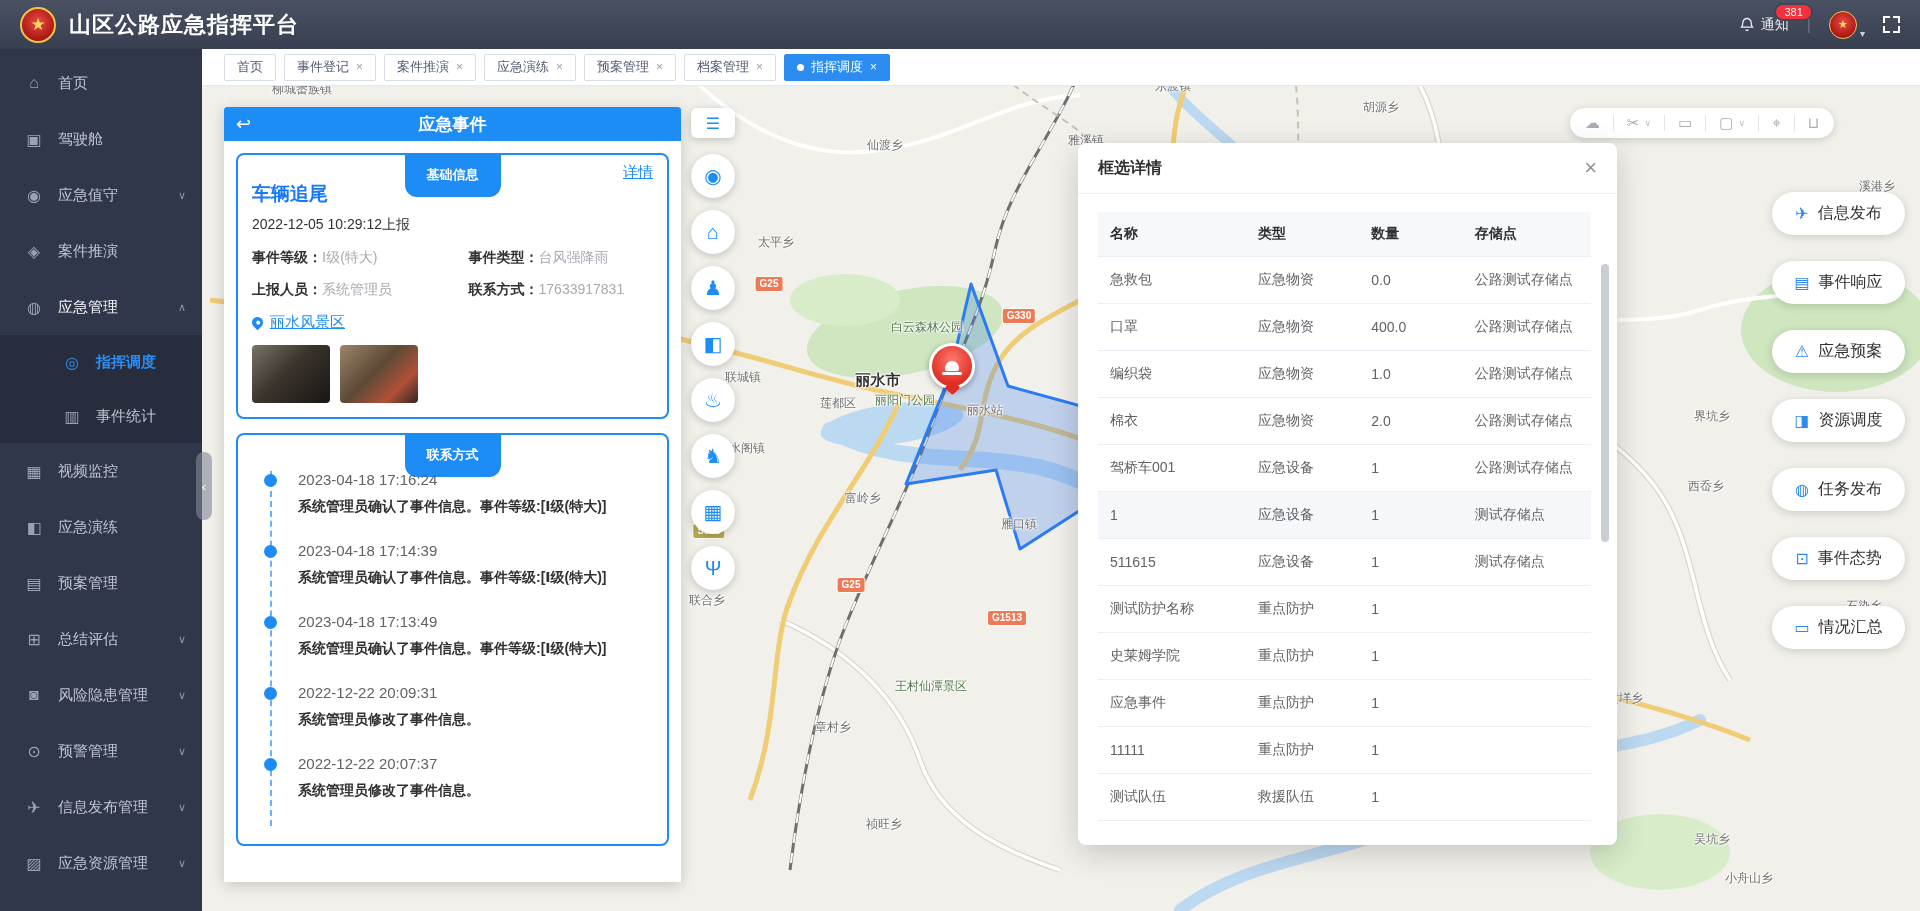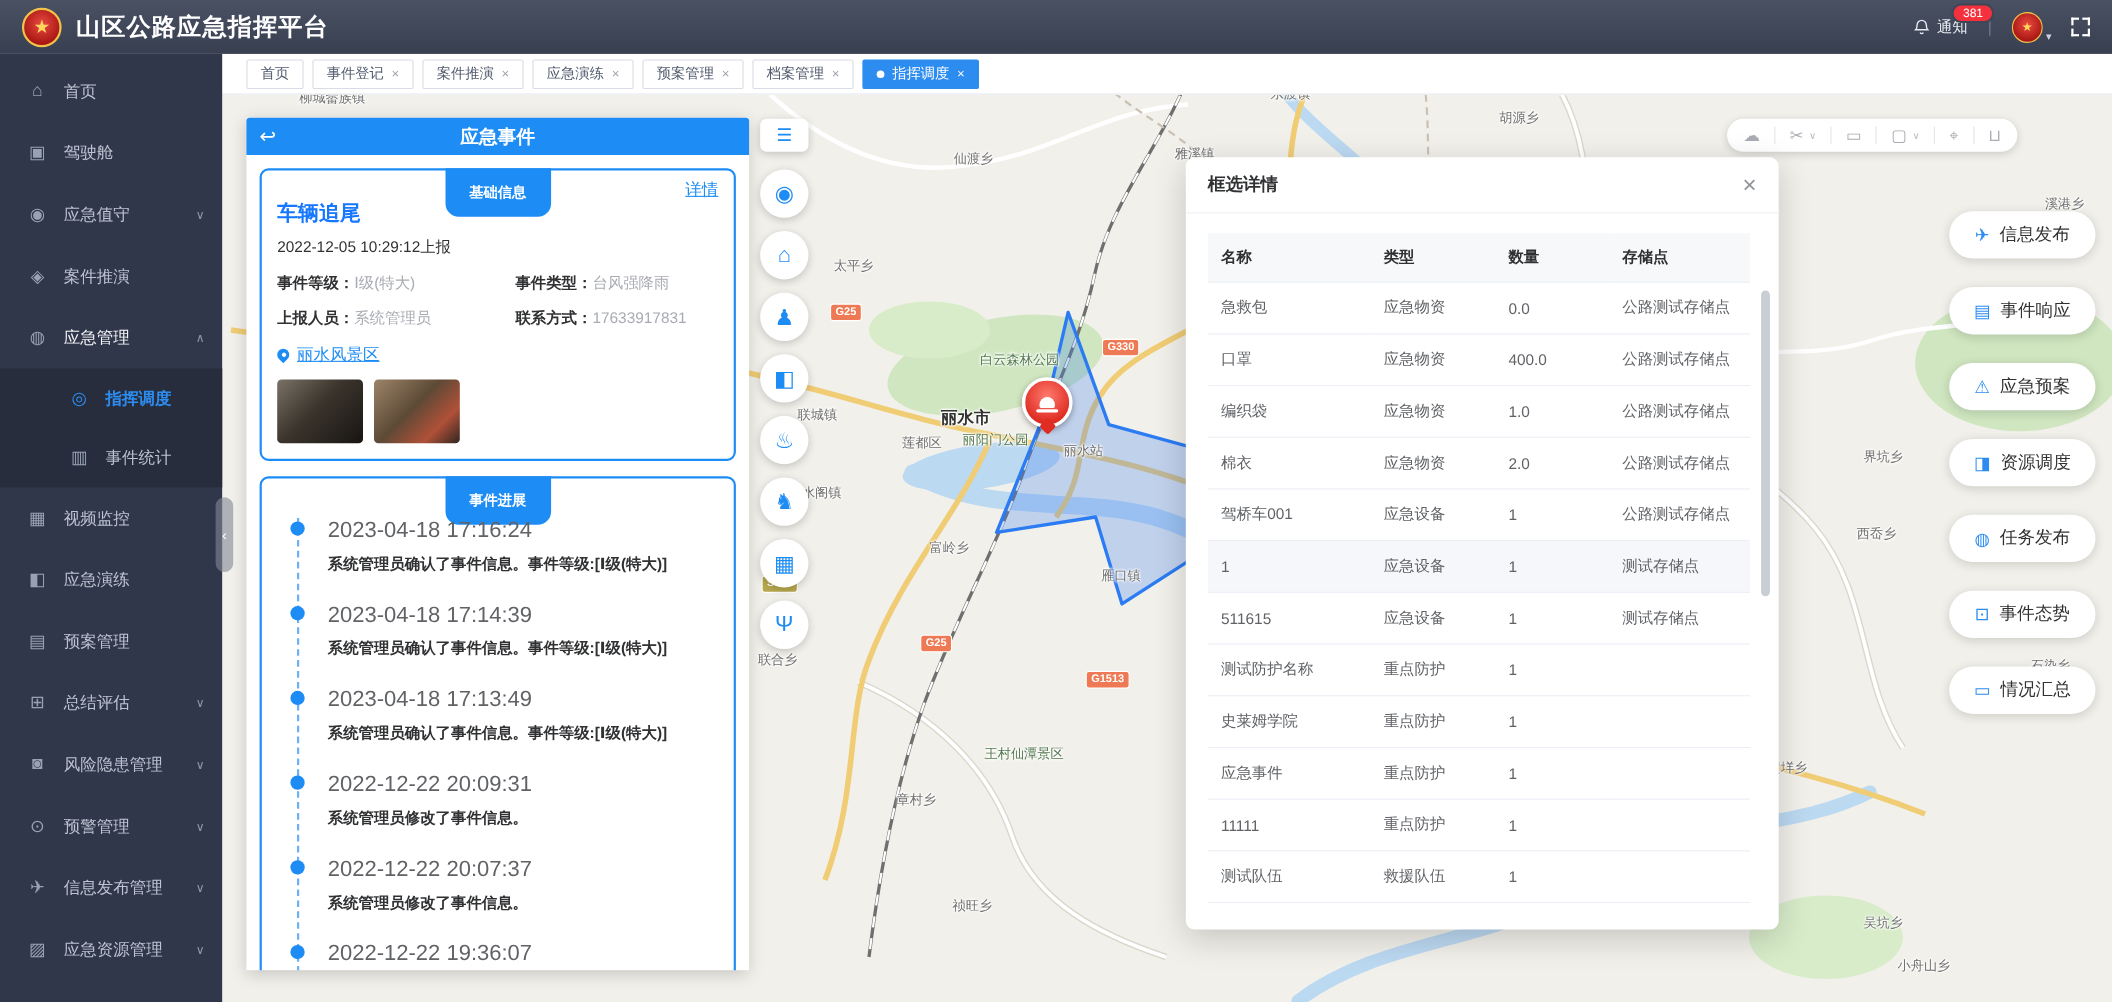--- a/index.html
+++ b/index.html
@@ -88,21 +88,21 @@
   .ev-loc .loc-text{text-decoration:underline;}
   .pin{width:11px;height:11px;background:#1e8cf5;border-radius:50% 50% 50% 0;transform:rotate(-45deg);position:relative;flex:none;}
   .pin::after{content:"";position:absolute;left:3.5px;top:3.5px;width:4px;height:4px;border-radius:50%;background:#fff;}
   .thumbs{display:flex;gap:10px;margin-top:13px;}
   .thumb{width:78px;height:58px;border-radius:4px;cursor:pointer;}
   .thumb.t1{background:linear-gradient(135deg,#7a7266,#3a342c 45%,#181512);}
   .thumb.t2{background:linear-gradient(135deg,#9c8468,#5d4a36 45%,#b05038 75%,#2f2620);}
   .tl{margin:20px 6px 4px 18px;border-left:2px dashed #6cb1f7;padding-left:26px;}
   .tl-entry{position:relative;padding-bottom:25px;}
   .tl-entry::before{content:"";position:absolute;left:-34px;top:3px;width:13px;height:13px;background:#1e8cf5;border-radius:50%;}
-  .tl-time{color:#606266;font-size:20px;}
+  .tl-time{color:#606266;font-size:15px;}
   .tl-text{color:#303133;font-weight:bold;font-size:14px;margin-top:8px;line-height:1.5;}
   .tl-text:empty{display:none;}
 
   
   .modal{position:absolute;left:1078px;top:143px;width:539px;height:702px;background:#fff;border-radius:8px;
     box-shadow:0 8px 30px rgba(0,0,0,.18);z-index:8;box-sizing:border-box;}
   .modal-head{height:50px;display:flex;align-items:center;padding:0 20px;border-bottom:1px solid #eef0f3;}
   .modal-title{font-size:16px;font-weight:bold;color:#303133;flex:1;}
   .modal-close{color:#909399;font-size:22px;cursor:pointer;line-height:1;}
   .modal-body{padding:18px 26px 0 20px;position:relative;}
@@ -447,21 +447,21 @@
         <div class="ev-loc">
           <span class="pin"></span>
           <span class="loc-text">丽水风景区</span>
         </div>
         <div class="thumbs">
           <div class="thumb t1"></div>
           <div class="thumb t2"></div>
         </div>
       </div>
       <div class="card">
-        <span class="card-pill">事件进展</span>
+        <span class="card-pill">联系方式</span>
         <div class="tl">
 
         <div class="tl-entry">
             <div class="tl-time">2023-04-18 17:16:24</div>
             <div class="tl-text">系统管理员确认了事件信息。事件等级:[Ⅰ级(特大)]</div>
           </div>
             <div class="tl-entry">
             <div class="tl-time">2023-04-18 17:14:39</div>
             <div class="tl-text">系统管理员确认了事件信息。事件等级:[Ⅰ级(特大)]</div>
           </div>
@@ -470,24 +470,20 @@
             <div class="tl-text">系统管理员确认了事件信息。事件等级:[Ⅰ级(特大)]</div>
           </div>
             <div class="tl-entry">
             <div class="tl-time">2022-12-22 20:09:31</div>
             <div class="tl-text">系统管理员修改了事件信息。</div>
           </div>
             <div class="tl-entry">
             <div class="tl-time">2022-12-22 20:07:37</div>
             <div class="tl-text">系统管理员修改了事件信息。</div>
           </div>
-            <div class="tl-entry">
-            <div class="tl-time">2022-12-22 19:36:07</div>
-
-          </div>
           </div>
       </div>
     </div>
   </div>
 
   <div class="tabstrip">
 
   <span class="tab noclose">
 
       <span>首页</span>

